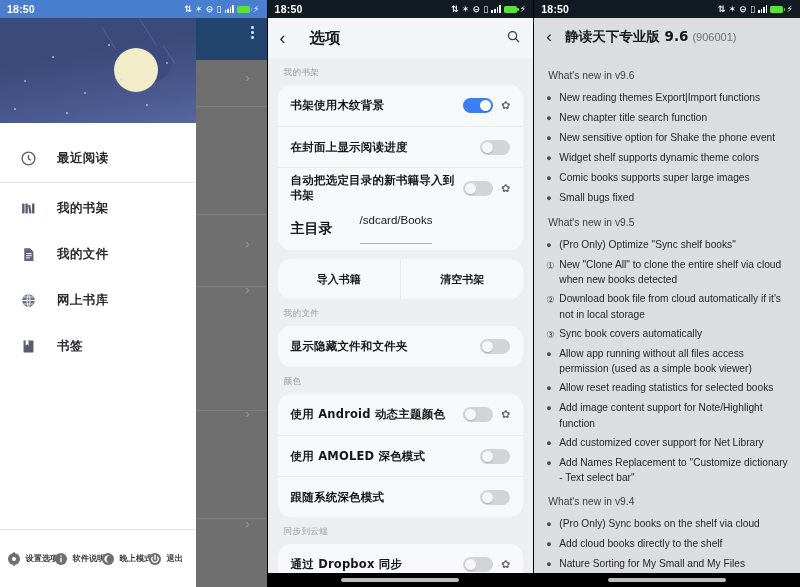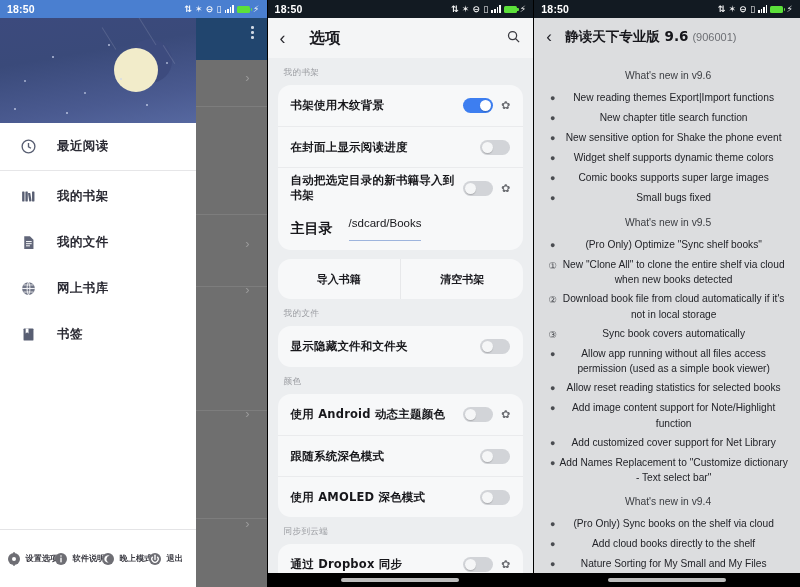--- a/index.html
+++ b/index.html
@@ -68,21 +68,21 @@
     background: linear-gradient(170deg, #3c4a7d 0%, #3a4a7a 35%, #4a5a90 75%, #5668a0 100%);
   }
   .drawer-head .moon {
     position: absolute; right: 38px; top: 30px; width: 44px; height: 44px;
     border-radius: 50%; background: #f2ecca;
     box-shadow: 14px -9px 0 0 #3d4b7e;
   }
   .drawer-head .star { position: absolute; background: #cdd5ee; border-radius: 50%; opacity: .75; }
   .drawer-head .streak { position: absolute; height: 1px; background: rgba(255,255,255,.13); transform: rotate(58deg); }
 
-  .menu { flex: 1; padding-top: 0; }
+  .menu { flex: 1; padding-top: 12px; }
   .menu-item {
     display: flex; align-items: center; height: 46px; padding: 0 0 0 15px;
     position: relative;
   }
   .menu-item .mi-ico {
     width: 26px; display: flex; align-items: center; justify-content: center;
     color: #585e72; flex: 0 0 26px;
   }
   .menu-item .mi-label {
     margin-left: 16px; font-size: 12.5px; color: #2a2a33; font-weight: bold;
@@ -131,41 +131,41 @@
     content: ""; position: absolute; left: 2px; top: 2px;
     width: 11px; height: 11px; border-radius: 50%; background: #f5f6f7;
     box-shadow: 0 1px 1px rgba(0,0,0,.18);
   }
   .toggle.on { background: #3d7ef0; }
   .toggle.on::after { left: auto; right: 2px; background: #fff; }
   .gear { color: #6b6d72; font-size: 11px; line-height: 1; }
   .dir-row { display: flex; align-items: center; min-height: 42px; padding: 0 13px; }
   .dir-label { font-size: 14px; color: #17171b; font-weight: bold; font-family: "DejaVu Sans", sans-serif; }
   .dir-value {
-    margin-left: 16px; font-size: 11.5px; color: #17171b;
-    border-bottom: 1px solid #9db4dd; padding-bottom: 11px;
+    margin-left: 27px; font-size: 11.5px; color: #17171b;
+    border-bottom: 1px solid #9db4dd; padding-bottom: 17px;
   }
   .btn-card { background: #f7f8f9; border-radius: 13px; display: flex; height: 40px; margin-top: 9px; }
   .btn-card .btn {
     flex: 1; display: flex; align-items: center; justify-content: center;
     font-size: 11px; font-weight: bold; color: #1b1b20;
     font-family: "DejaVu Sans", sans-serif;
     text-align: center;
   }
   .btn-card .btn + .btn { border-left: 1px solid #e7e8ea; }
   .p2-navbar { height: 14px; background: #000; display: flex; align-items: center; justify-content: center; flex-shrink: 0; }
   .p2-navbar .pill { width: 118px; height: 3.5px; border-radius: 2px; background: #bdbdbd; }
 
   
   .p3 { background: #dcdddf; display: flex; flex-direction: column; }
   .p3-head { height: 38px; display: flex; align-items: center; padding: 0 12px; background: #dcdddf; flex-shrink: 0; }
   .p3-back { font-size: 17px; color: #22222a; width: 19px; }
   .p3-title { font-size: 13.5px; font-weight: bold; color: #15151a; font-family: "DejaVu Sans", sans-serif; }
   .p3-build { font-size: 11px; color: #6d6f74; margin-left: 4px; }
-  .p3-body { flex: 1; padding: 4px 12px 0 12px; overflow: hidden; text-align: center; }
+  .p3-body { flex: 1; padding: 4px 12px 0 12px; overflow: hidden; }
   .log-head { font-size: 10.3px; color: #3b3d42; margin: 10px 0 9px 2px; }
   .log-list { margin: 0 0 4px 0; }
   .log-li { display: flex; font-size: 10.2px; color: #232429; line-height: 15.5px; margin-bottom: 3.5px; }
   .log-li .mk { flex: 0 0 13px; color: #4a4c51; font-size: 9px; padding-top: 1px; }
   .log-li .mk.num { font-size: 9.5px; }
   .log-li .tx { flex: 1; }
   .p3-navbar { height: 14px; background: #000; display: flex; align-items: center; justify-content: center; flex-shrink: 0; }
   .p3-navbar .pill { width: 118px; height: 3.5px; border-radius: 2px; background: #bdbdbd; }
 </style>
 </head>
@@ -419,27 +419,27 @@
       <div class="sec-label">颜色</div>
       <div class="card">
         <div class="row">
           <span class="row-label">使用 Android 动态主题颜色</span>
           <span class="row-right">
             <span class="toggle"></span>
             <span class="gear">✿</span>
           </span>
         </div>
         <div class="row">
+          <span class="row-label">使用 AMOLED 深色模式</span>
+          <span class="row-right">
+            <span class="toggle"></span>
+          </span>
+        </div>
+        <div class="row">
           <span class="row-label">跟随系统深色模式</span>
-          <span class="row-right">
-            <span class="toggle"></span>
-          </span>
-        </div>
-        <div class="row">
-          <span class="row-label">使用 AMOLED 深色模式</span>
           <span class="row-right">
             <span class="toggle"></span>
           </span>
         </div>
       </div>
 
       <div class="sec-label">同步到云端</div>
       <div class="card">
         <div class="row">
           <span class="row-label">通过 Dropbox 同步</span>

